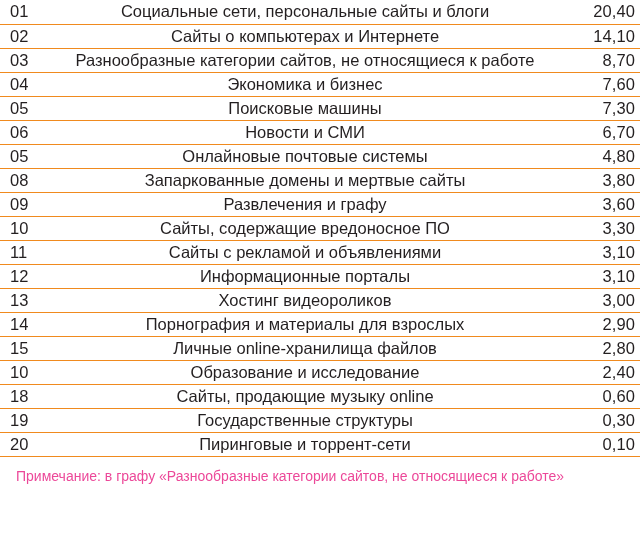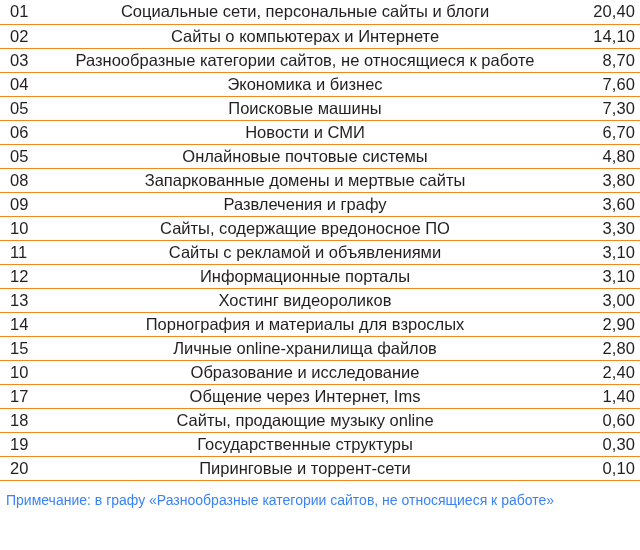--- a/index.html
+++ b/index.html
@@ -89,22 +89,23 @@
 
   .footnote {
     padding: 7px 6px 0 6px;
     box-sizing: border-box;
     width: 640px;
   }
 
   .footnote-line {
     font-size: 14px;
     line-height: 25px;
-    color: #3b82f6;
+    color: #ec4899;
     white-space: nowrap;
+    margin-left: 10px;
   }
 </style>
 </head>
 <body>
 
 <div id="page">
 
   <table class="rank-table">
     <tbody>
         <tr class="rank-row">
@@ -181,25 +182,20 @@
           <td class="cell-index">15</td>
           <td class="cell-label">Личные online-хранилища файлов</td>
           <td class="cell-value">2,80</td>
         </tr>
         <tr class="rank-row">
           <td class="cell-index">10</td>
           <td class="cell-label">Образование и исследование</td>
           <td class="cell-value">2,40</td>
         </tr>
         <tr class="rank-row">
-          <td class="cell-index">17</td>
-          <td class="cell-label">Общение через Интернет, Ims</td>
-          <td class="cell-value">1,40</td>
-        </tr>
-        <tr class="rank-row">
           <td class="cell-index">18</td>
           <td class="cell-label">Сайты, продающие музыку online</td>
           <td class="cell-value">0,60</td>
         </tr>
         <tr class="rank-row">
           <td class="cell-index">19</td>
           <td class="cell-label">Государственные структуры</td>
           <td class="cell-value">0,30</td>
         </tr>
         <tr class="rank-row">

